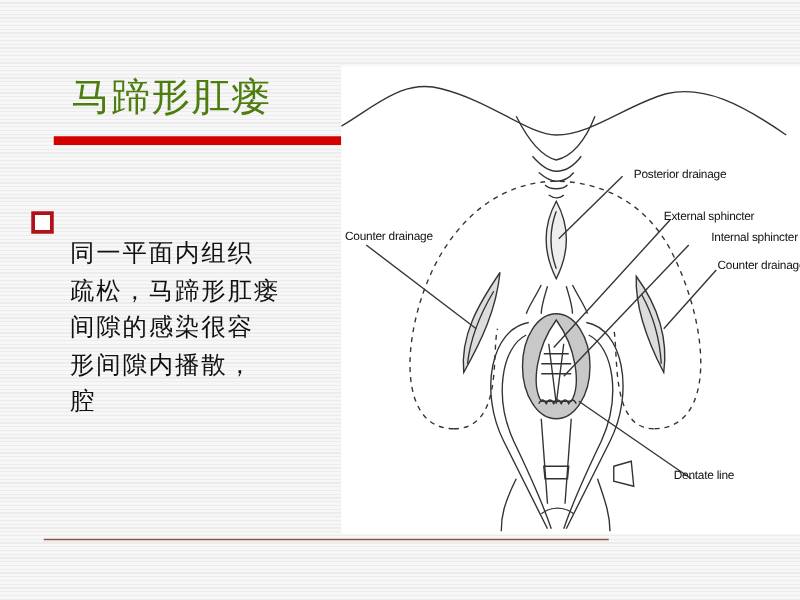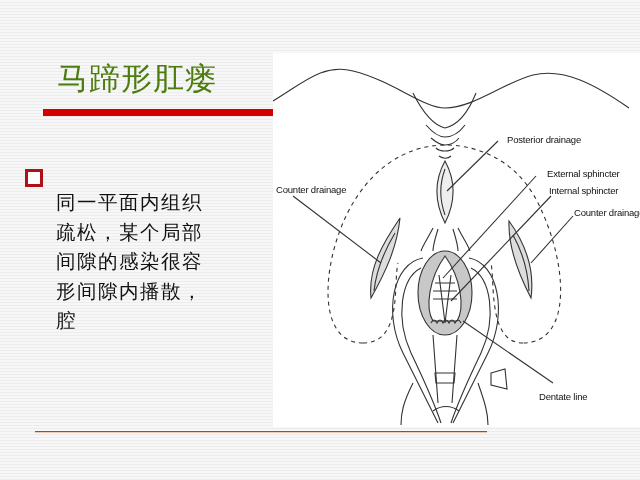--- a/index.html
+++ b/index.html
@@ -42,21 +42,21 @@
 </head>
 <body>
 
 <div>
   <div class="title">马蹄形肛瘘</div>
   <div class="title-rule"></div>
 
   <div class="bullet-box"></div>
   <div class="body-text">
     <span>同一平面内组织</span>
-    <span>疏松，某个局部</span>
+    <span>疏松，马蹄形肛瘘</span>
     <span>间隙的感染很容</span>
     <span>形间隙内播散，</span>
     <span>腔</span>
   </div>
 
   <div class="diagram">
     <svg width="367" height="374" viewBox="0 0 367 374">
       <g fill="none" stroke="#333" stroke-width="1.1">
 
         <path d="M0 48 C30 30 50 10 80 18 C120 28 150 55 172 55 C200 55 230 30 260 22 C290 15 320 30 356 55"></path>
@@ -106,21 +106,21 @@
 
         <path d="M174 138 L225 88"></path>
         <path d="M170 225 L263 123"></path>
         <path d="M178 248 L278 143"></path>
         <path d="M258 210 L300 163"></path>
         <path d="M20 143 L108 210"></path>
         <path d="M190 268 L280 330"></path>
       </g>
     </svg>
     <div class="lbl" style="left:234px;top:81px;">Posterior drainage</div>
-    <div class="lbl" style="left:274px;top:115px;">External sphincter</div>
-    <div class="lbl" style="left:264px;top:132px;padding-left:12px;">Internal sphincter</div>
+    <div class="lbl" style="left:258px;top:115px;">External sphincter</div>
+    <div class="lbl" style="left:284px;top:132px;padding-left:12px;">Internal sphincter</div>
     <div class="lbl" style="left:3px;top:131px;">Counter drainage</div>
     <div class="lbl" style="left:301px;top:154px;">Counter drainage</div>
-    <div class="lbl" style="left:266px;top:322px;margin-top:16px;">Dentate line</div>
+    <div class="lbl" style="left:266px;top:322px;">Dentate line</div>
   </div>
 
   <div class="bottom-rule" style="width:452px;"></div>
 </div>
 
 </body></html>

